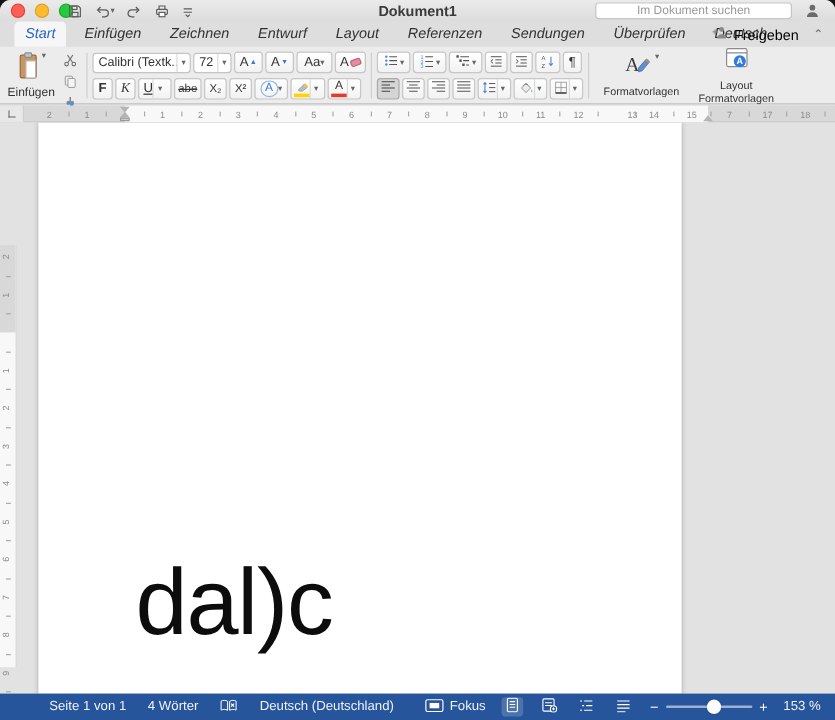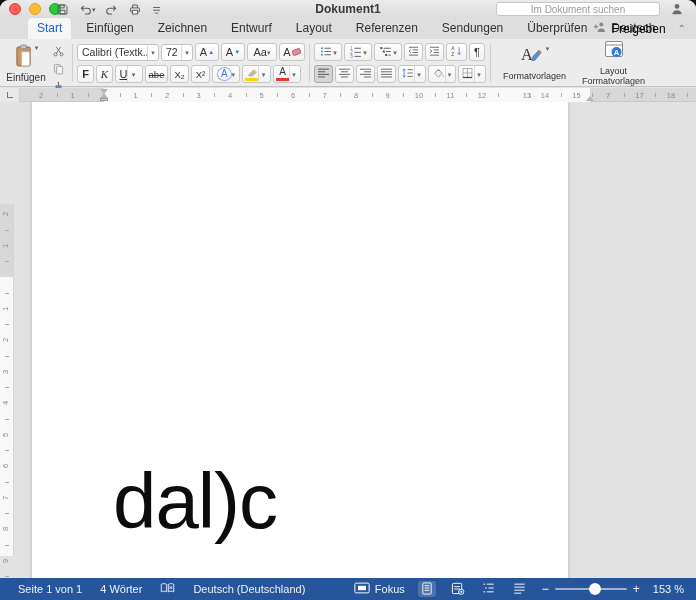--- a/index.html
+++ b/index.html
@@ -19,21 +19,21 @@
   .tb-btn{display:flex;align-items:center;height:14px;}
   .tb-btn svg{display:block;}
   .title{position:absolute;left:0;right:0;top:2px;text-align:center;font-size:12px;font-weight:bold;color:#3a3a3a;}
   .search{position:absolute;right:36px;top:2px;width:164px;height:14px;border:1px solid #c6c6c6;border-radius:3px;
           background:#fff;font-size:10px;text-align:center;color:#333;font-family:"Liberation Sans",sans-serif;outline:none;}
   .search::placeholder{color:#9a9a9a;}
   .tb-person{position:absolute;right:12px;top:2px;}
 
   
   .tabrow{position:absolute;top:18px;left:0;right:0;height:21px;background:#dedede;display:flex;align-items:flex-end;}
-  .tabs{display:flex;align-items:flex-end;padding-left:28px;gap:6px;height:100%;}
+  .tabs{display:flex;align-items:flex-end;padding-left:12px;gap:6px;height:100%;font-style:italic;}
   .tab{font-size:12px;color:#323232;padding:3px 9px 4px 9px;border-radius:4px 4px 0 0;}
   .tab.active{background:#f6f6f6;color:#2464cd;}
   .tab-right{position:absolute;right:10px;top:0;height:21px;display:flex;align-items:center;gap:12px;}
   .share{display:flex;align-items:center;gap:4px;font-size:12px;color:#000000;}
   .chev-up{font-size:10px;color:#707070;}
 
   
   .ribbon{position:absolute;top:39px;left:0;right:0;height:48px;background:#ececec;
           border-bottom:1px solid #c2c2c2;display:flex;align-items:stretch;padding:3px 2px 2px 4px;}
   .sep{width:1px;background:#cfcfcf;margin:2px 4px;}
@@ -88,21 +88,21 @@
 
   
   .docarea{position:absolute;top:102px;left:0;right:0;bottom:22px;background:#e2e2e2;overflow:hidden;}
   .page{position:absolute;left:32px;top:0;width:536px;bottom:-4px;background:#ffffff;box-shadow:0 0 4px rgba(0,0,0,.22);}
   .doc-text{position:absolute;left:81px;top:169px;font-size:78px;line-height:92px;color:#0c0c0c;
             letter-spacing:-1px;white-space:pre;}
 
   
   .statusbar{position:absolute;left:0;right:0;bottom:0;height:22px;background:#27559b;color:#eef2fa;
              font-size:11px;display:flex;align-items:center;}
-  .sb-left{display:flex;align-items:center;gap:18px;padding-left:18px;}
+  .sb-left{display:flex;align-items:center;gap:18px;padding-left:18px;margin-left:23px;}
   .sb-right{position:absolute;right:12px;display:flex;align-items:center;gap:13px;}
   .sb-item{display:flex;align-items:center;gap:5px;white-space:nowrap;}
   .viewbtn{display:flex;align-items:center;justify-content:center;width:18px;height:16px;border-radius:3px;}
   .viewbtn.current{background:rgba(255,255,255,.18);}
   .zoomwrap{display:flex;align-items:center;gap:6px;}
   .ztrack{position:relative;width:72px;height:2px;background:rgba(255,255,255,.55);border-radius:1px;}
   .zknob{position:absolute;left:56%;top:50%;transform:translate(-50%,-50%);width:12px;height:12px;border-radius:50%;
          background:#fdfdfd;box-shadow:0 0 1px rgba(0,0,0,.5);}
   .zsign{font-size:12px;color:#fff;}
 </style>

